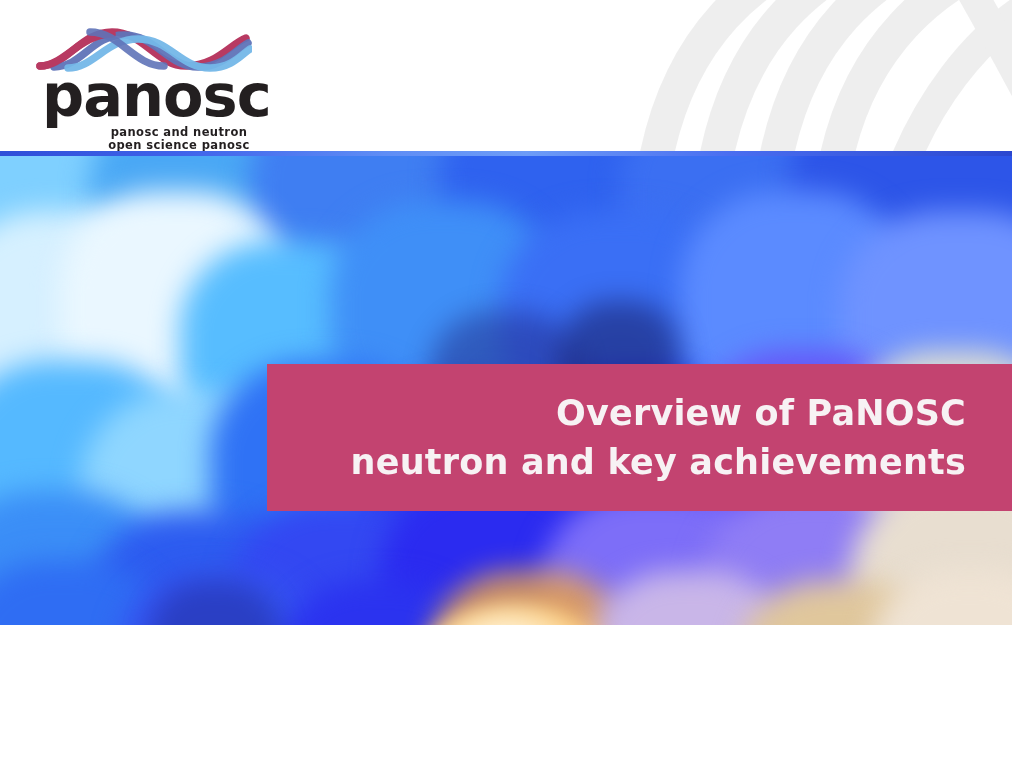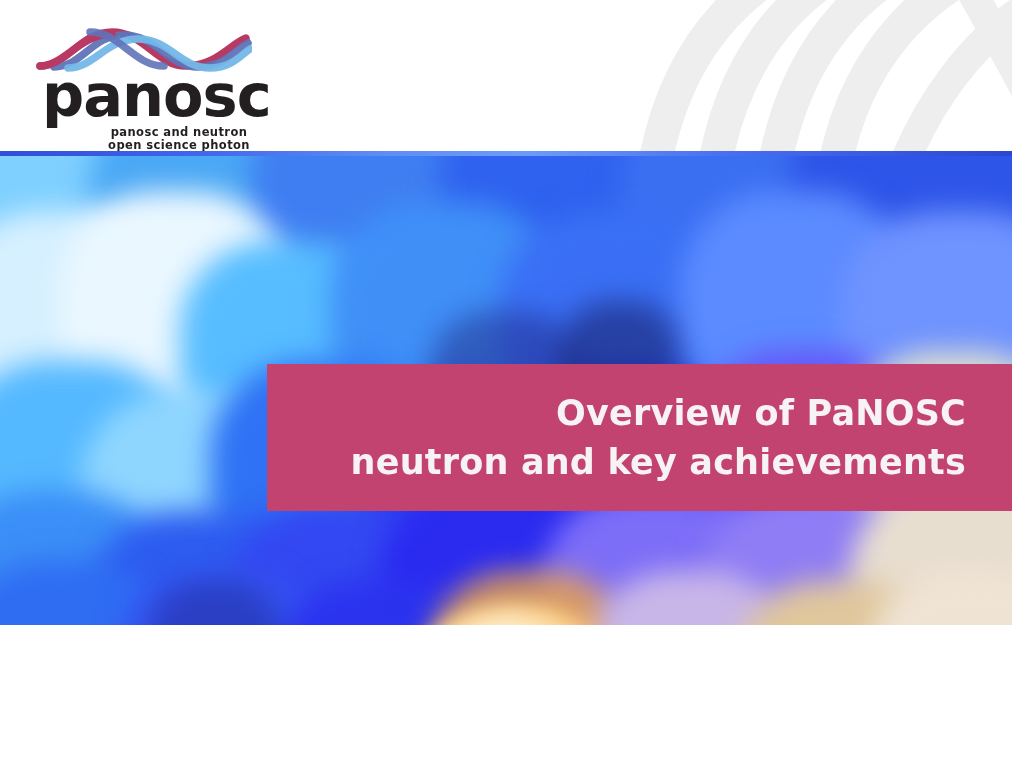--- a/index.html
+++ b/index.html
@@ -68,21 +68,21 @@
           <path d="M6,44 C34,44 46,10 78,10 C110,10 122,44 152,44 C182,44 196,22 212,16" stroke="#b83a62"></path>
           <path d="M20,45 C48,45 58,13 90,13 C122,13 134,45 164,45 C190,45 202,27 214,21" stroke="#5f73b8" opacity=".95"></path>
           <path d="M34,46 C60,46 72,17 104,17 C136,17 146,46 176,46 C198,46 208,32 216,27" stroke="#74b7e8" opacity=".95"></path>
           <path d="M6,44 C30,44 46,12 78,12" stroke="#b83a62"></path>
           <path d="M56,10 C86,10 100,44 130,44" stroke="#5f73b8" opacity=".9"></path>
         </g>
       </svg>
       <div class="logo-word">panosc</div>
       <div class="logo-tag">
         <span>panosc and neutron</span><br>
-        <span>open science photon</span>
+        <span>open science panosc</span>
       </div>
     </div>
   </div>
 
   <div class="hero">
     <div class="hero-rule"></div>
 
     <div class="bokeh">
       <span style="left:-70px;top:-40px;width:260px;height:250px;background:#7fd0ff;"></span>
       <span style="left:90px;top:-60px;width:230px;height:220px;background:#4aa8f5;"></span>

